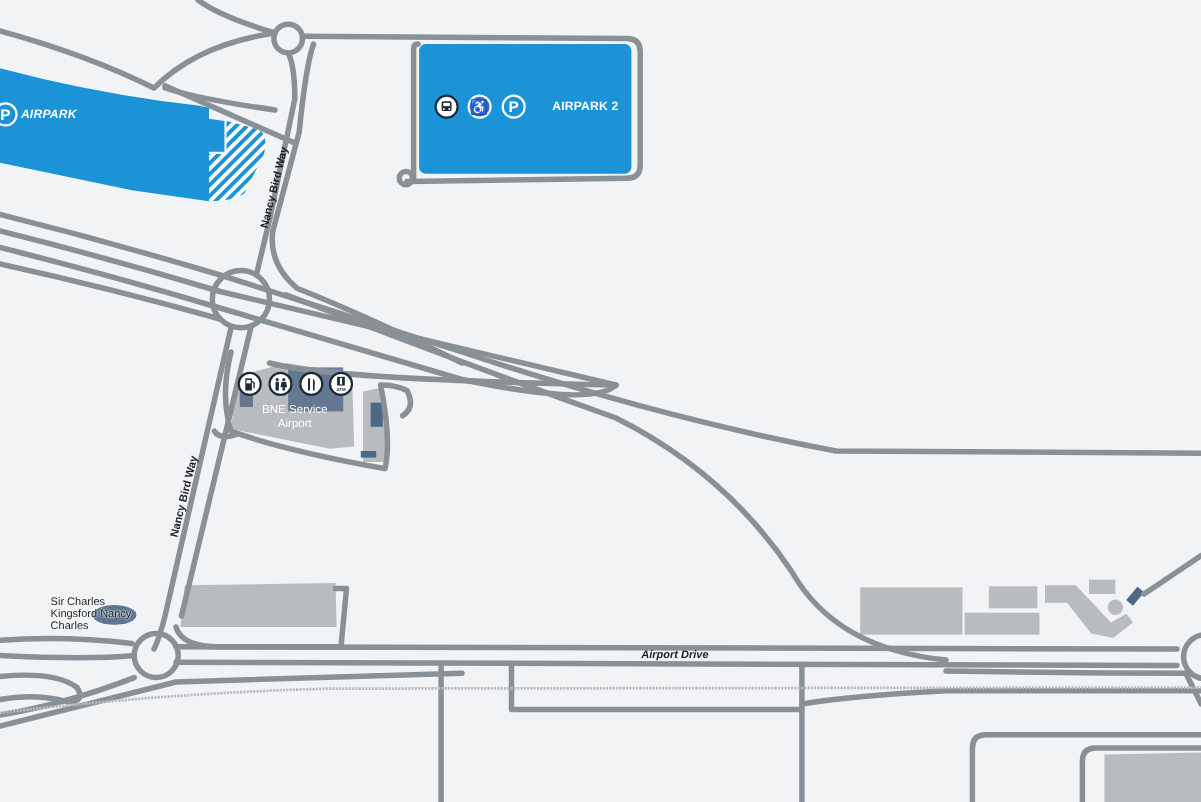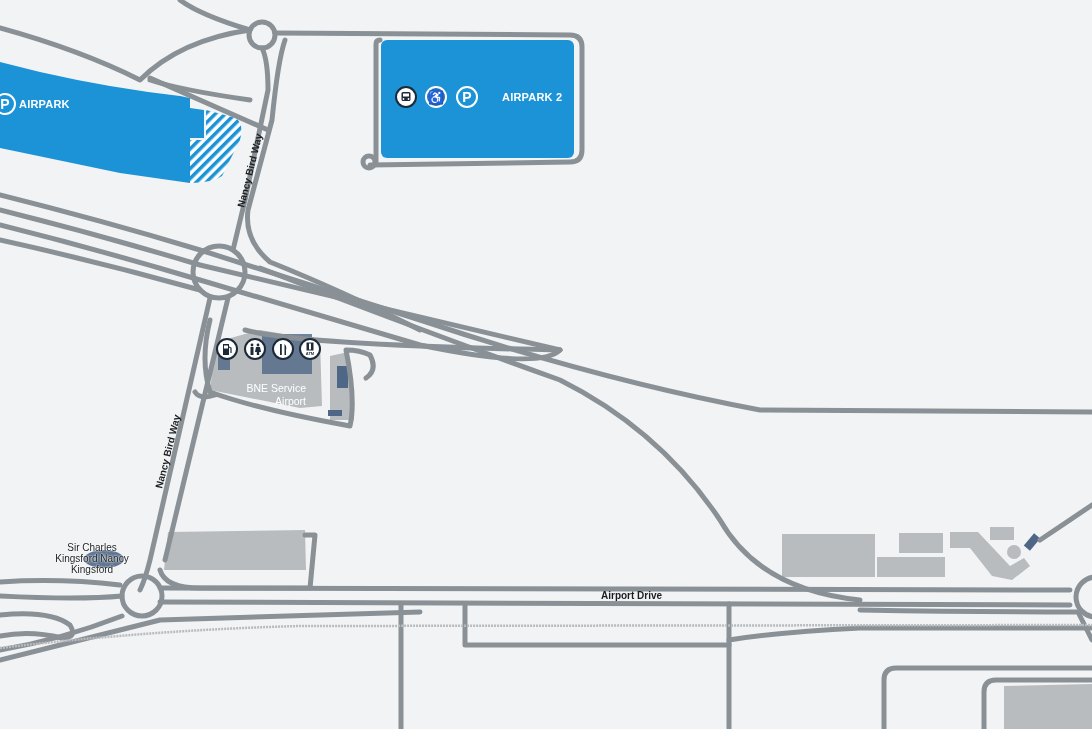--- a/index.html
+++ b/index.html
@@ -7,22 +7,22 @@
   #map { position: relative; width: 1092px; height: 729px; }
   svg.map-svg { position: absolute; left: 0; top: 0; }
   .road { fill: none; stroke: #8a9196; stroke-linecap: round; stroke-linejoin: round; }
   .lbl { position: absolute; white-space: nowrap; }
   .park-label { color: #ffffff; font-weight: bold; font-size: 11px; letter-spacing: 0.2px; }
   .road-label { color: #1c1f22; font-weight: bold; font-size: 10px; }
   .poi-icon { position: absolute; width: 22px; height: 22px; border-radius: 50%; box-sizing: border-box; display: flex; align-items: center; justify-content: center; }
   .poi-white { background: #ffffff; border: 2px solid #1c2a38; color: #1c2a38; }
   .poi-blue { background: #2d6cb8; border: 2px solid #ffffff; color: #ffffff; }
   .poi-p { background: #1b93d6; border: 2px solid #ffffff; color: #ffffff; font-weight: bold; font-size: 14px; }
-  .service-label { color: #ffffff; font-size: 10.5px; text-align: right; line-height: 13px; margin-top: 16px; }
-  .memorial-label { color: #1c1f22; font-size: 10px; text-align: center; line-height: 11px; text-shadow: 0 0 2px #fff, 0 0 2px #fff; }
+  .service-label { color: #ffffff; font-size: 10.5px; text-align: center; line-height: 13px; }
+  .memorial-label { color: #1c1f22; font-size: 10px; text-align: left; line-height: 11px; text-shadow: 0 0 2px #fff, 0 0 2px #fff; }
 </style>
 </head>
 <body>
 
 <div id="map">
   <svg class="map-svg" width="1092" height="729" viewBox="0 0 1092 729">
     <defs>
       <pattern id="hatch" patternUnits="userSpaceOnUse" width="7" height="7" patternTransform="rotate(45)">
         <rect width="7" height="7" fill="#ffffff"></rect>
         <rect width="3.5" height="7" fill="#1b93d6"></rect>
@@ -108,38 +108,38 @@
       <path d="M860,610 Q980,612 1078,612 L1092,640"></path>
       <path d="M729,640 Q780,632 860,628 L1092,628"></path>
       <path d="M884,729 L884,680 Q884,668 896,668 L1092,668"></path>
       <path d="M984,729 L984,692 Q984,680 996,680 L1092,680"></path>
     </g>
 
     <path d="M0,648 Q150,630 300,626 L1092,625" fill="none" stroke="#b8bcbf" stroke-width="2.5" stroke-dasharray="2 1"></path>
   </svg>
 
   <div class="poi-icon poi-p" style="left:-6px; top:93px;">P</div>
-  <div class="lbl park-label" style="left:19px; top:98px;">AIRPARK</div>
+  <div class="lbl park-label" style="left:19px; top:98px;font-style:italic;">AIRPARK</div>
 
   <div class="poi-icon poi-white" style="left:395px; top:86px;">
     <svg width="12" height="12" viewBox="0 0 12 12">
         <rect x="1.5" y="1" width="9" height="9" rx="1.5" fill="#1c2a38"></rect>
         <rect x="3" y="2.5" width="6" height="3" fill="#fff"></rect>
         <circle cx="3.5" cy="8" r="0.9" fill="#fff"></circle>
         <circle cx="8.5" cy="8" r="0.9" fill="#fff"></circle>
       </svg>
   </div>
   <div class="poi-icon poi-blue" style="left:425px; top:86px; font-size:13px;">♿</div>
   <div class="poi-icon poi-p" style="left:456px; top:86px;">P</div>
   <div class="lbl park-label" style="left:502px; top:91px;">AIRPARK 2</div>
 
   <div class="lbl road-label" style="left:212px; top:165px; transform: rotate(-76deg); transform-origin: center;">Nancy Bird Way</div>
   <div class="lbl road-label" style="left:130px; top:446px; transform: rotate(-76deg); transform-origin: center;">Nancy Bird Way</div>
 
-  <div class="lbl road-label" style="left:601px; top:590px;">Airport Drive</div>
+  <div class="lbl road-label" style="left:583px; top:590px;font-style:italic;">Airport Drive</div>
 
   <div class="poi-icon poi-white" style="left:216px; top:338px;">
     <svg width="12" height="13" viewBox="0 0 12 13">
         <rect x="2" y="1" width="6" height="11" fill="#1c2a38"></rect>
         <rect x="3" y="2.5" width="4" height="3" fill="#fff"></rect>
         <path d="M8 4 L10 5 L10 10" stroke="#1c2a38" stroke-width="1.2" fill="none"></path>
       </svg>
   </div>
   <div class="poi-icon poi-white" style="left:244px; top:338px;">
     <svg width="14" height="13" viewBox="0 0 14 13">
@@ -164,15 +164,15 @@
       </svg>
   </div>
   <div class="lbl service-label" style="left:230px; top:366px; width:76px;">
     <div>BNE Service</div>
     <div>Airport</div>
   </div>
 
   <div class="lbl memorial-label" style="left:46px; top:542px; width:92px;">
     <div>Sir Charles</div>
     <div>Kingsford Nancy</div>
-    <div>Kingsford</div>
+    <div>Charles</div>
   </div>
 </div>
 
 </body></html>

